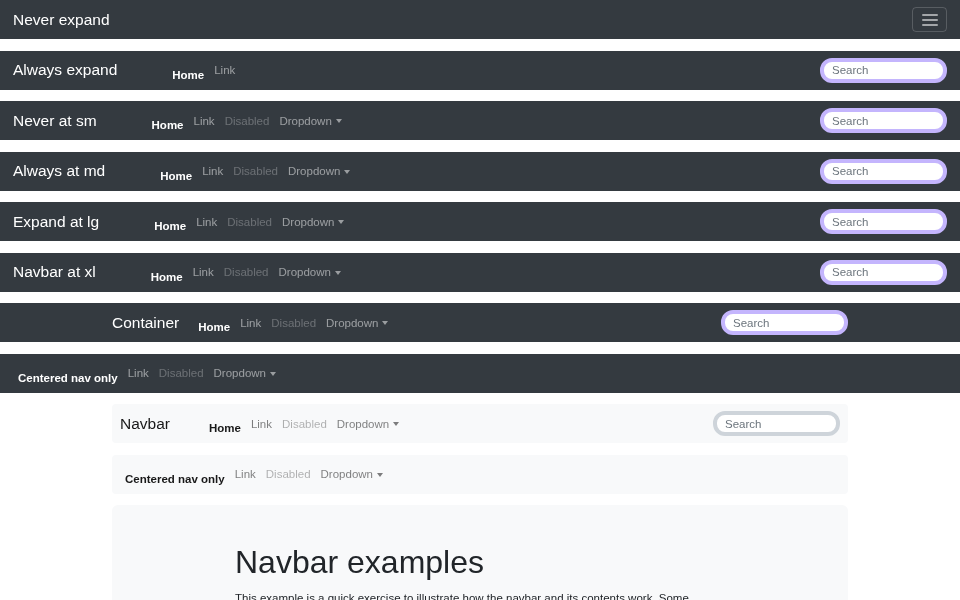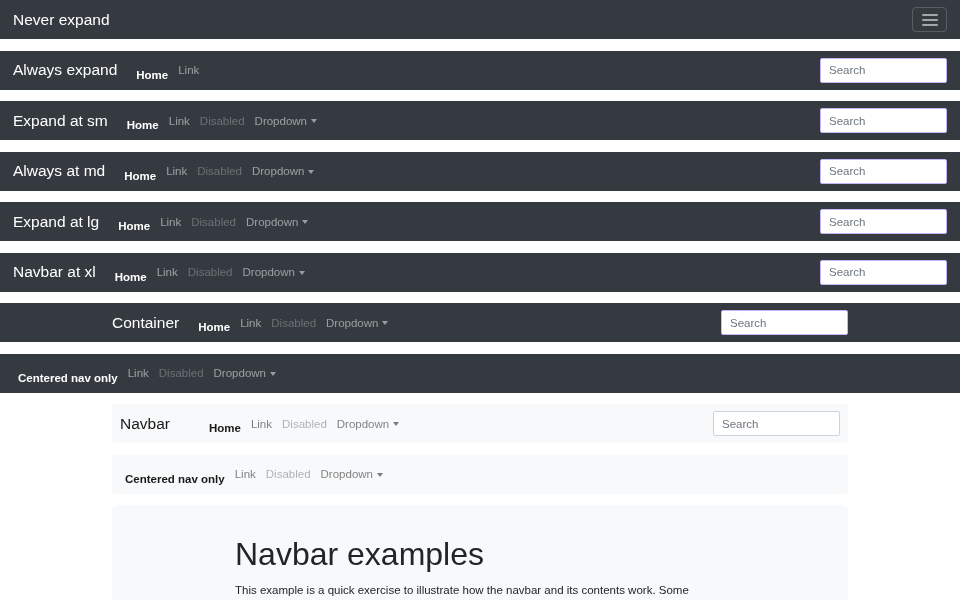--- a/index.html
+++ b/index.html
@@ -8,21 +8,21 @@
     width: 960px; height: 600px; overflow: hidden;
     background: #ffffff;
     font-family: "Liberation Sans", sans-serif;
     color: #212529;
   }
   
   .navbar {
     display: flex; align-items: center;
     height: 39px; margin-bottom: 11.5px;
   }
-  .navbar.full { padding: 14px 13px; }
+  .navbar.full { padding: 14px 13px; gap: 36px; }
   .dark { background: #343a40; }
   .inner-container {
     width: 736px; margin: 0 auto; height: 100%;
     display: flex; align-items: center;
   }
   .navbar.boxed {
     width: 736px; margin-left: auto; margin-right: auto;
     background: #f8f9fa; border-radius: 4px; padding: 0 8px; gap: 20px;
   }
   .centered { }
@@ -44,21 +44,21 @@
     border-top: 4px solid currentColor; vertical-align: middle;
   }
   
   .light-theme .brand { color: rgba(0,0,0,0.9); }
   .light-theme .nav-link { color: rgba(0,0,0,0.5); }
   .light-theme .nav-link.active { color: rgba(0,0,0,0.9); font-weight: bold; }
   .light-theme .nav-link.disabled { color: rgba(0,0,0,0.3); }
   
   .spacer { flex: 1; }
   .search {
-    width: 127px; height: 25px; border: 1px solid #c4b5fd; border-radius: 2px;
+    width: 127px; height: 25px; border: 4px solid #c4b5fd; border-radius: 12px;
     padding: 0 8px; font-size: 11.5px; font-family: inherit; color: #495057;
     background: #ffffff; outline: none;
   }
   .search::placeholder { color: #6c757d; opacity: 1; }
   .search.light-border { border-color: #ced4da; }
   .toggler {
     margin-left: auto; width: 35px; height: 25px;
     border: 1px solid rgba(255,255,255,0.18); border-radius: 4px;
     background: transparent; cursor: pointer;
     display: flex; flex-direction: column; justify-content: center; align-items: center;
@@ -66,21 +66,21 @@
   }
   .toggler .bar { width: 16px; height: 2px; background: rgba(255,255,255,0.55); border-radius: 1px; }
   
   .jumbotron {
     width: 736px; margin: 0 auto; background: #f8f9fa;
     border-radius: 6px; padding: 22px 0 60px;
   }
   .jumbo-inner { width: 490px; margin: 0 auto; }
   .jumbo-title {
     font-size: 32px; font-weight: 500; line-height: 1.2;
-    margin: 8px 0 8px; color: #212529;
+    margin: 16px 0 8px; color: #212529;
   }
   .jumbo-text { font-size: 11.5px; line-height: 1.6; margin: 0; color: #212529; }
   .jumbo-text code {
     font-family: "Liberation Mono", monospace; font-size: 10.5px; color: #e83e8c;
   }
 </style>
 </head>
 <body>
 
 <nav class="navbar full dark">
@@ -96,21 +96,21 @@
   <a class="brand">Always expand</a>
   <div class="links">
     <a class="nav-link active">Home</a>
     <a class="nav-link">Link</a>
   </div>
   <div class="spacer"></div>
   <input class="search" type="text" placeholder="Search" style="">
 </nav>
 
 <nav class="navbar full dark">
-  <a class="brand">Expand at sm</a>
+  <a class="brand">Never at sm</a>
   <div class="links">
     <a class="nav-link active">Home</a>
     <a class="nav-link">Link</a>
     <a class="nav-link disabled">Disabled</a>
     <a class="nav-link"><span>Dropdown</span><span class="caret"></span></a>
   </div>
   <div class="spacer"></div>
   <input class="search" type="text" placeholder="Search" style="">
 </nav>
 

